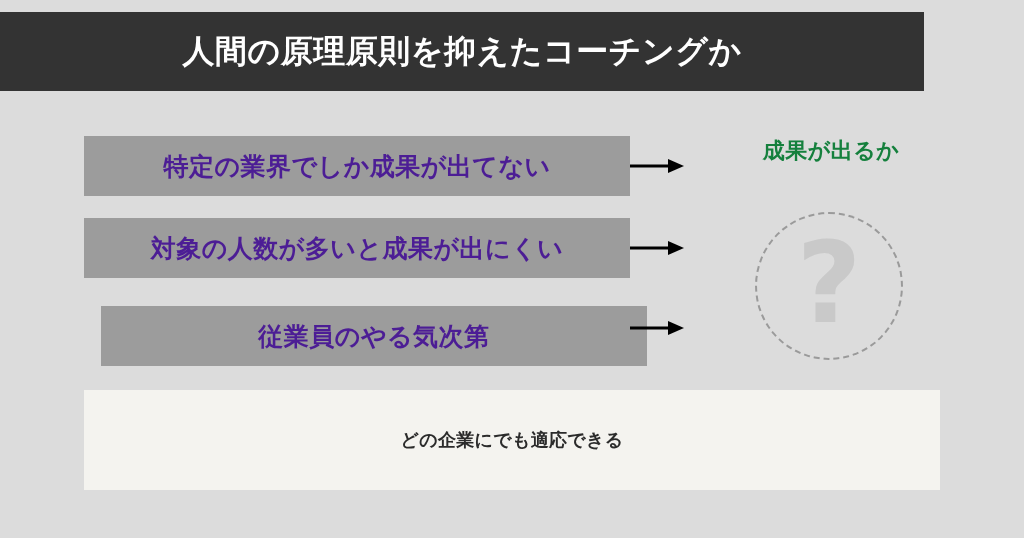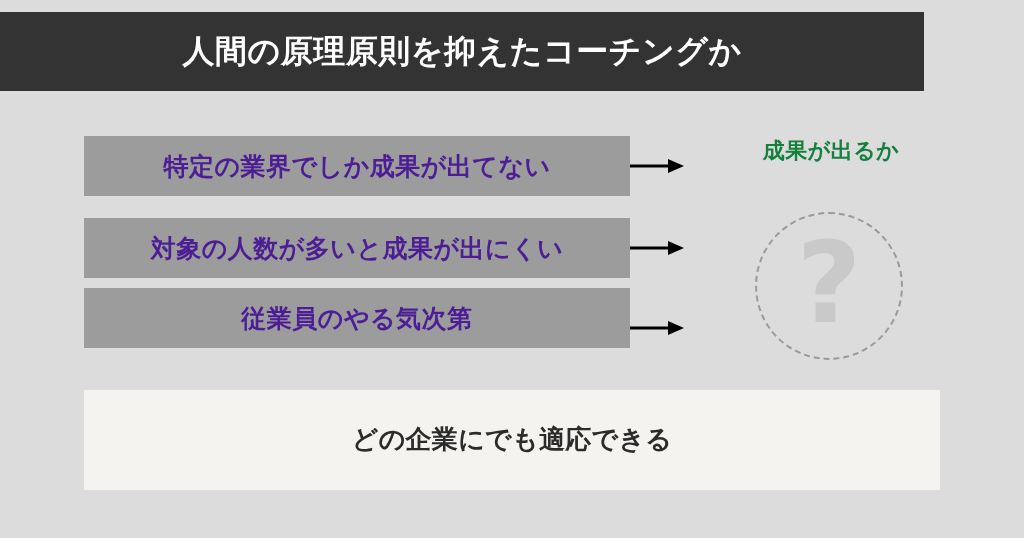--- a/index.html
+++ b/index.html
@@ -47,21 +47,21 @@
     left: 84px;
     width: 546px;
     height: 60px;
     background: #9c9c9c;
     display: flex;
     align-items: center;
     justify-content: center;
   }
   .problem-box.b1 { top: 136px; }
   .problem-box.b2 { top: 204px; margin-top: 14px; }
-  .problem-box.b3 { top: 288px; }
+  .problem-box.b3 { top: 306px; margin-left: 17px; }
   .problem-label {
     color: #4c1d95;
     font-size: 25px;
     font-weight: bold;
     letter-spacing: 0.5px;
     line-height: 1;
     white-space: nowrap;
   }
 
   
@@ -121,21 +121,21 @@
     width: 856px;
     height: 100px;
     background: #f4f3ef;
     display: flex;
     flex-direction: column;
     align-items: center;
     justify-content: center;
   }
   .conclusion-line {
     color: #2b2b2b;
-    font-size: 26px;
+    font-size: 18px;
     font-weight: bold;
     line-height: 1.38;
     letter-spacing: 0.3px;
     white-space: nowrap;
   }
 </style>
 </head>
 <body>
 
 <div class="slide">

